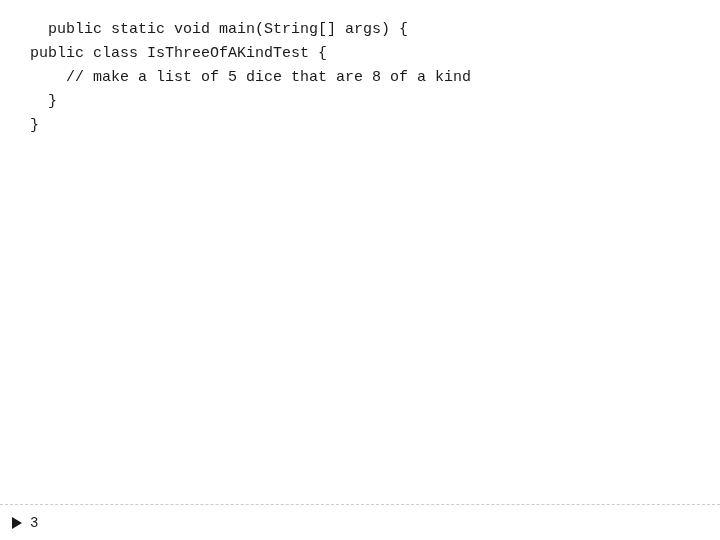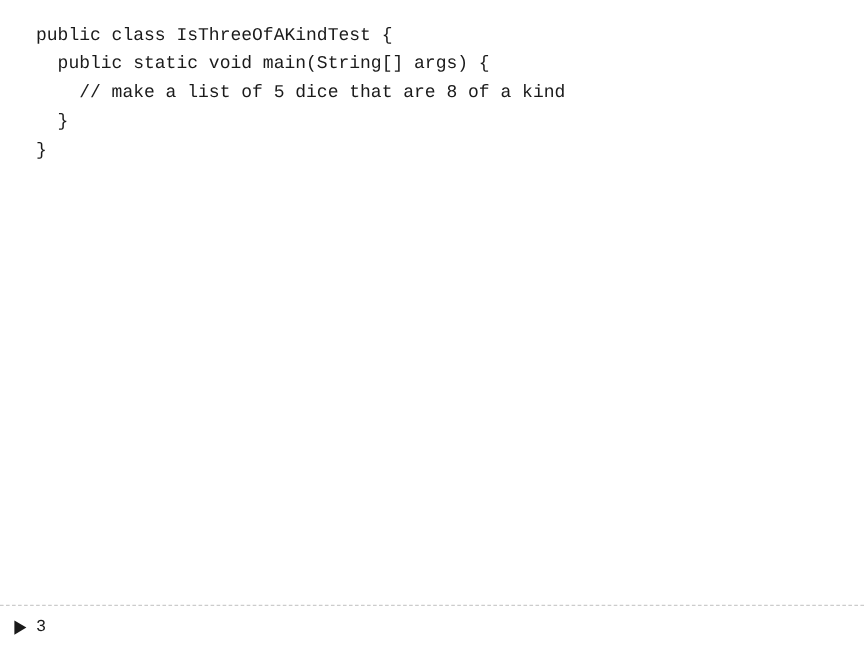--- a/index.html
+++ b/index.html
@@ -56,22 +56,22 @@
     .slide-number {
       font-family: 'Courier New', Courier, monospace;
       font-size: 14px;
       color: #1a1a1a;
     }
   </style>
 </head>
 <body>
 
 <div class="code-area">
+  <span class="code-line">  public static void main(String[] args) {</span>
   <span class="code-line">public class IsThreeOfAKindTest {</span>
-  <span class="code-line">  public static void main(String[] args) {</span>
   <span class="code-line">    // make a list of 5 dice that are 8 of a kind</span>
   <span class="code-line">  }</span>
   <span class="code-line">}</span>
 </div>
 
 <div class="bottom-bar">
   <div class="play-button"></div>
   <span class="slide-number">3</span>
 </div>
 

